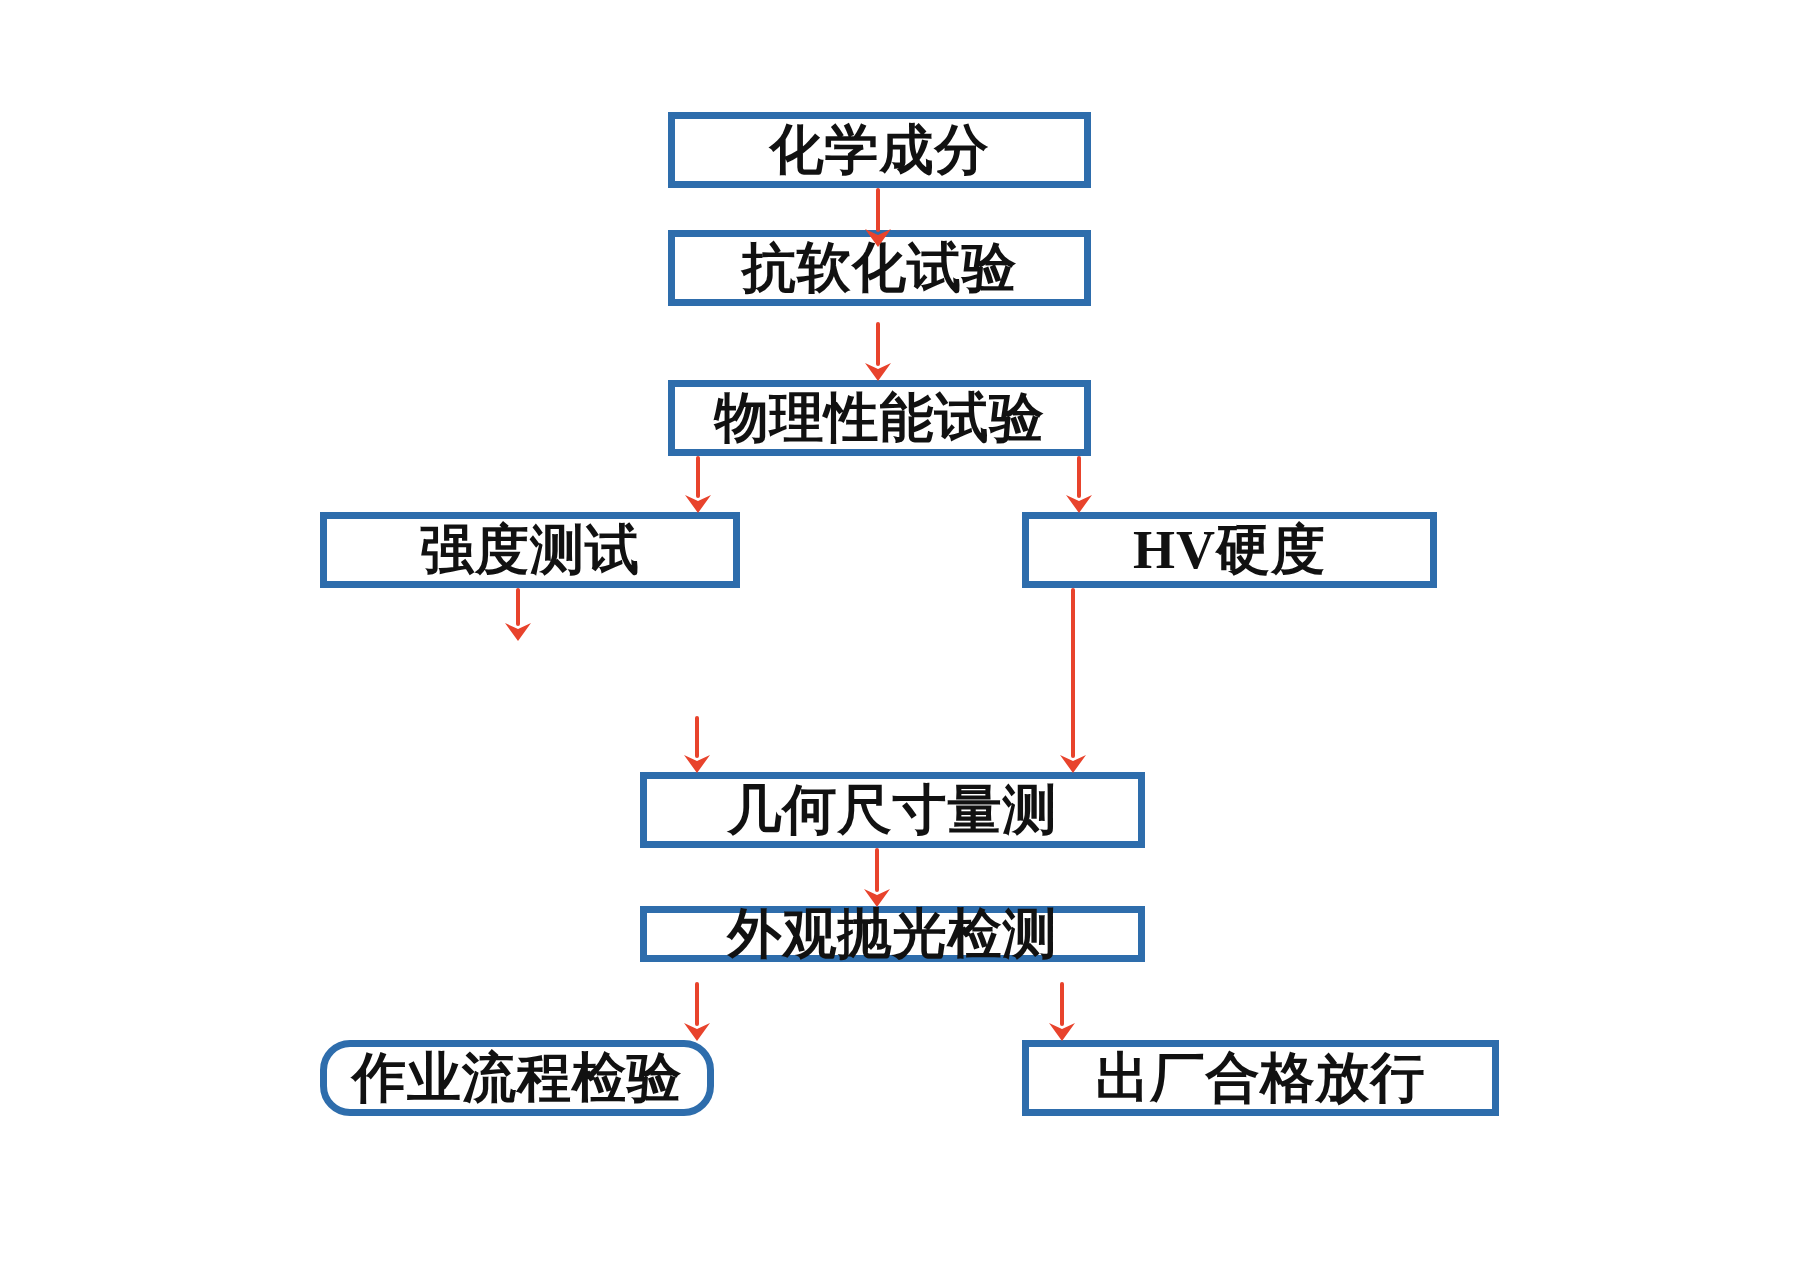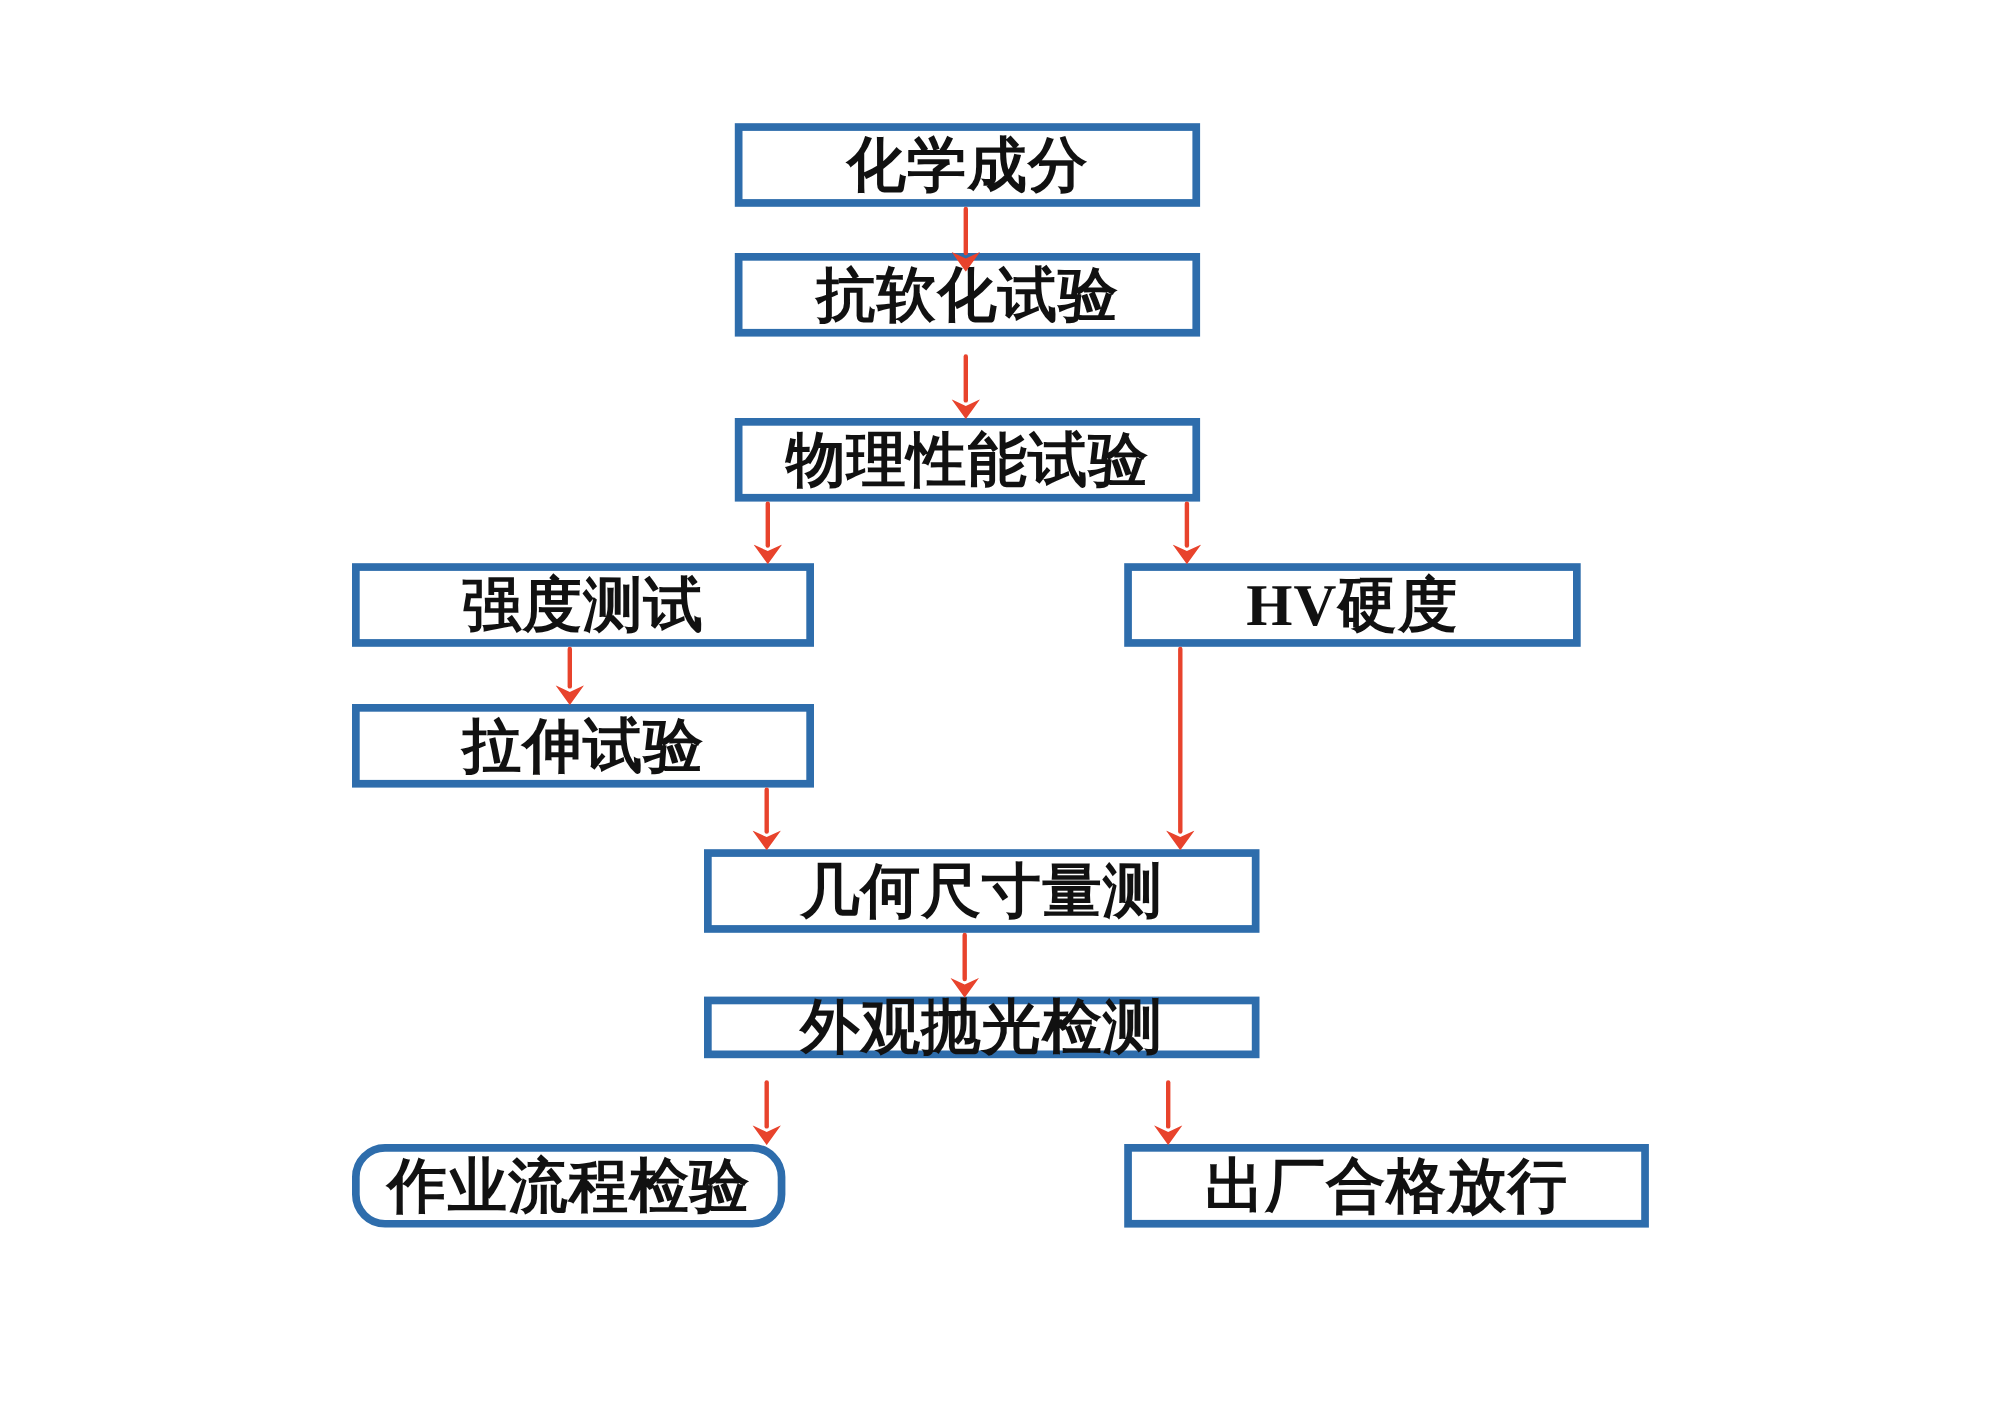--- a/index.html
+++ b/index.html
@@ -62,23 +62,20 @@
       <span>抗软化试验</span>
     </div>
     <div class="node" style="left: 668px; top: 380px; width: 423px; height: 76px;">
       <span>物理性能试验</span>
     </div>
     <div class="node" style="left: 320px; top: 512px; width: 420px; height: 76px;">
       <span>强度测试</span>
     </div>
     <div class="node" style="left: 1022px; top: 512px; width: 415px; height: 76px; text-align: center;">
       <span>HV硬度</span>
-    </div>
-    <div class="node" style="left: 320px; top: 640px; width: 420px; height: 76px;">
-      <span>拉伸试验</span>
     </div>
     <div class="node" style="left: 640px; top: 772px; width: 505px; height: 76px;">
       <span>几何尺寸量测</span>
     </div>
     <div class="node" style="left: 640px; top: 906px; width: 505px; height: 56px;">
       <span>外观抛光检测</span>
     </div>
     <div class="node" style="left: 320px; top: 1040px; width: 394px; height: 76px; border-radius: 30px;">
       <span>作业流程检验</span>
     </div>

